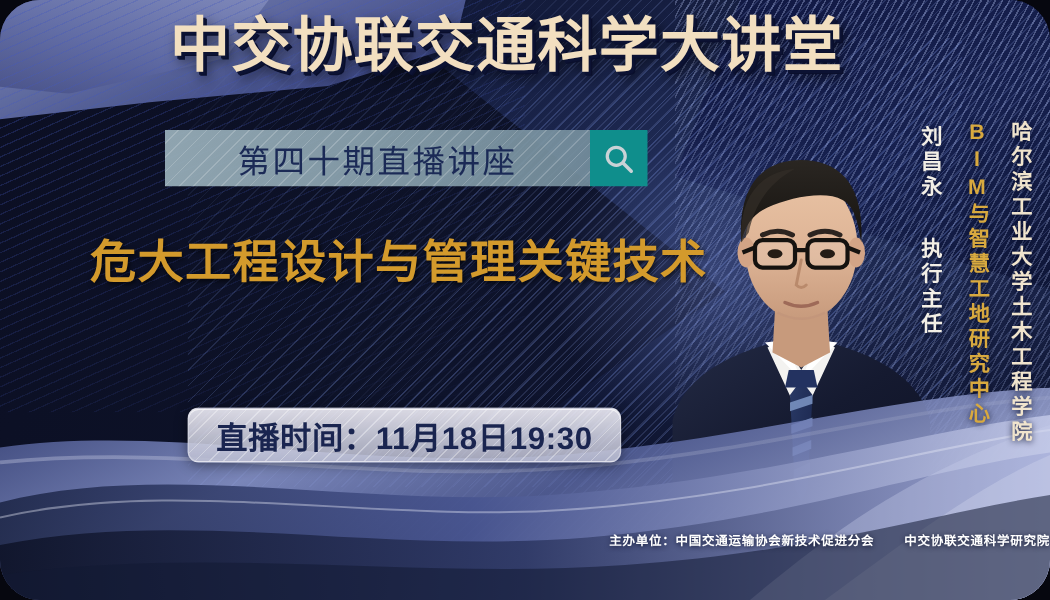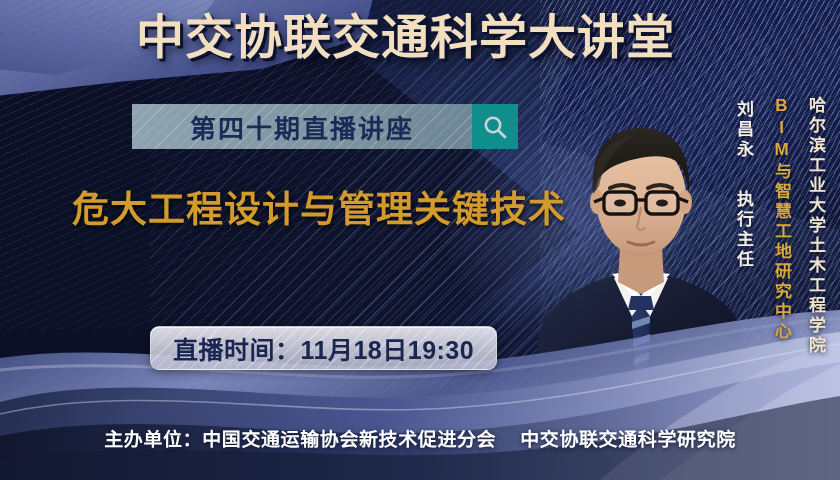--- a/index.html
+++ b/index.html
@@ -4,20 +4,21 @@
 <title>中交协联交通科学大讲堂</title>
 <style>
   html,body{margin:0;padding:0;background:#06070f;}
   *{box-sizing:border-box;}
   .poster{
     position:relative;
     width:840px;height:480px;
     overflow:hidden;
     font-family:"Liberation Sans","DejaVu Sans",sans-serif;
     background:#080a1a;
+    border-radius:32px;
   }
 
   
   .bg-base{
     position:absolute;inset:0;
     background:
       radial-gradient(120% 90% at 78% 30%, #23305e 0%, #141c3d 38%, #0a0e24 68%, #05060f 100%),
       linear-gradient(180deg,#1d2550 0%, #0b0f26 45%, #07091a 100%);
   }
   
@@ -116,21 +117,21 @@
   }
   .subtitle-bar::after{
     content:"";position:absolute;inset:0;
     background-image:repeating-linear-gradient(-45deg,
       rgba(255,255,255,.18) 0px, rgba(255,255,255,.18) 1px,
       rgba(0,0,0,0) 1px, rgba(0,0,0,0) 8px);
     pointer-events:none;
   }
   .subtitle-text{
     position:relative;z-index:2;
-    font-size:26px;font-weight:700;letter-spacing:2px;
+    font-size:26px;font-weight:400;letter-spacing:2px;
     color:#1b2a56;
   }
   .search-box{
     position:absolute;left:472px;top:104px;
     width:46px;height:45px;
     background:#0f8e8c;
     display:flex;align-items:center;justify-content:center;
   }
   .search-box svg{display:block;}
 
@@ -160,22 +161,22 @@
     pointer-events:none;
   }
   .time-text{
     position:relative;z-index:2;
     font-size:25px;font-weight:700;letter-spacing:.5px;
     color:#1a2550;white-space:nowrap;
   }
 
   .footer{
     position:absolute;left:0;right:0;top:424px;
-    text-align:center;
-    font-size:19px;font-weight:700;letter-spacing:.6px;
+    text-align:right;
+    font-size:10px;font-weight:700;letter-spacing:.6px;
     color:#ffffff;
     text-shadow:0 1px 4px rgba(10,16,44,.85);
     font-family:Liberation Mono, monospace;
   }
   .footer .sep{display:inline-block;width:24px;}
 
   
   .vcol{
     position:absolute;
     writing-mode:vertical-rl;

